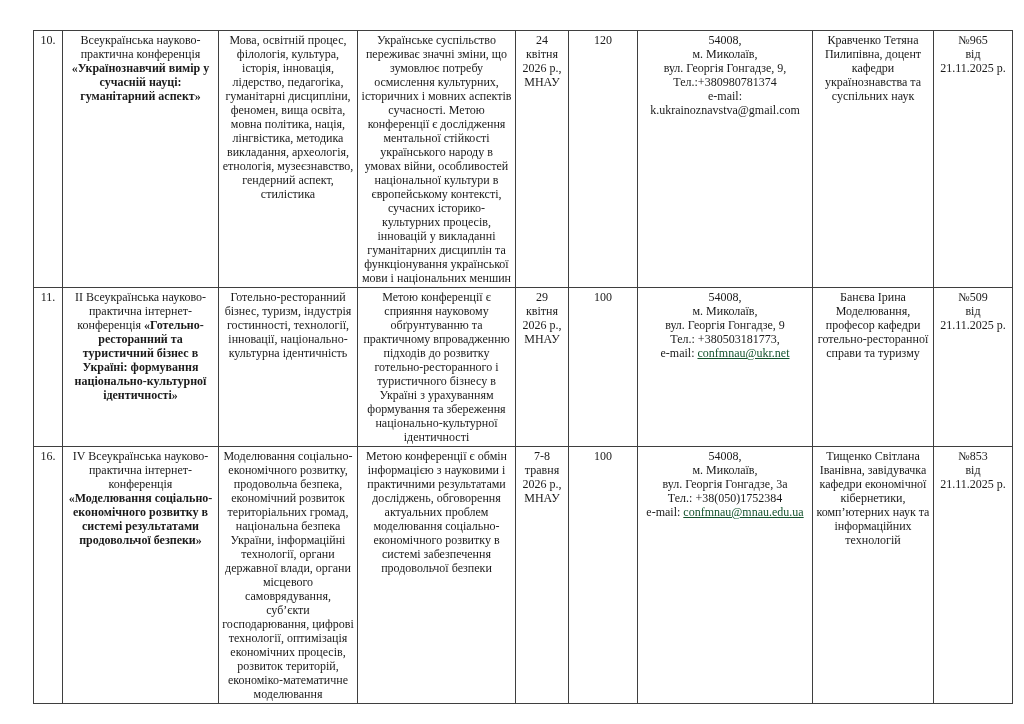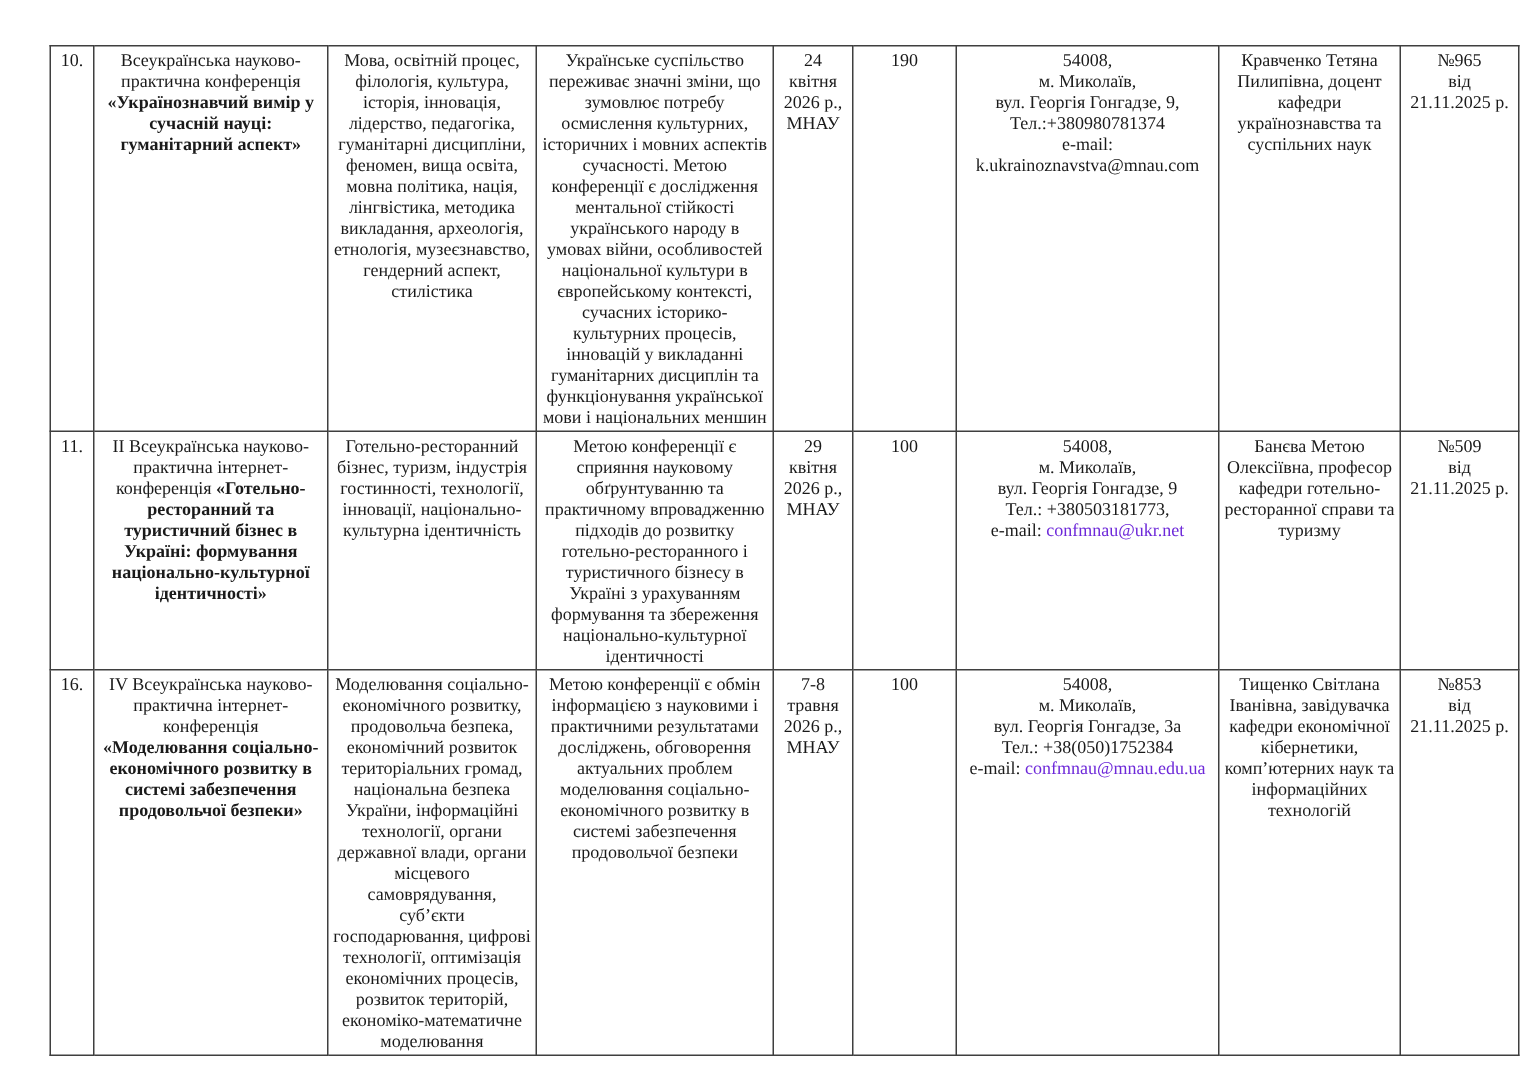--- a/index.html
+++ b/index.html
@@ -28,21 +28,22 @@
     overflow: hidden;
     word-wrap: break-word;
   }
   td.c-num { text-align: left; padding-left: 3px; }
   td.c-title { text-align: left; padding-left: 5px; padding-right: 4px; }
   td.c-title .t-bold { font-weight: bold; }
   tr.r0 { height: 243px; }
   tr.r1 { height: 128px; }
   tr.r2 { height: 237px; }
   .email-link {
-    color: #6d28d9;
+    color: #14532d;
+    text-decoration: underline;
     cursor: pointer;
   }
   .line { display: block; }
 </style>
 </head>
 <body>
 
 <div class="page">
   <table class="conf">
     <colgroup>
@@ -62,28 +63,28 @@
       <td class="c-num">10.</td>
       <td class="c-title"><span>Всеукраїнська науково-практична конференція </span><span class="t-bold">«Українознавчий вимір у сучасній науці: гуманітарний аспект»</span></td>
       <td class="c-keywords">Мова, освітній процес, філологія, культура, історія, інновація, лідерство, педагогіка, гуманітарні дисципліни, феномен, вища освіта, мовна політика, нація, лінгвістика, методика викладання, археологія, етнологія, музеєзнавство, гендерний аспект, стилістика</td>
       <td class="c-desc">Українське суспільство переживає значні зміни, що зумовлює потребу осмислення культурних, історичних і мовних аспектів сучасності. Метою конференції є дослідження ментальної стійкості українського народу в умовах війни, особливостей національної культури в європейському контексті, сучасних історико-культурних процесів, інновацій у викладанні гуманітарних дисциплін та функціонування української мови і національних меншин</td>
       <td class="c-date">
         <span class="line">24</span>
         <span class="line">квітня</span>
         <span class="line">2026 р.,</span>
         <span class="line">МНАУ</span>
       </td>
-      <td class="c-count">190</td>
+      <td class="c-count">120</td>
       <td class="c-addr">
         <span class="line">54008,</span>
         <span class="line">м. Миколаїв,</span>
         <span class="line">вул. Георгія Гонгадзе, 9,</span>
         <span class="line">Тел.:+380980781374</span>
         <span class="line">e-mail:</span>
-        <span class="line">k.ukrainoznavstva@mnau.com</span>
+        <span class="line">k.ukrainoznavstva@gmail.com</span>
       </td>
       <td class="c-person">Кравченко Тетяна Пилипівна, доцент кафедри українознавства та суспільних наук</td>
       <td class="c-doc">
         <span class="line">№965</span>
         <span class="line">від</span>
         <span class="line">21.11.2025 р.</span>
       </td>
     </tr>
 
     <tr class="r1">
@@ -98,31 +99,31 @@
         <span class="line">МНАУ</span>
       </td>
       <td class="c-count">100</td>
       <td class="c-addr">
         <span class="line">54008,</span>
         <span class="line">м. Миколаїв,</span>
         <span class="line">вул. Георгія Гонгадзе, 9</span>
         <span class="line">Тел.: +380503181773,</span>
         <span class="line"><span>e-mail: </span><span class="email-link">confmnau@ukr.net</span></span>
       </td>
-      <td class="c-person">Банєва Метою Олексіївна, професор кафедри готельно-ресторанної справи та туризму</td>
+      <td class="c-person">Банєва Ірина Моделювання, професор кафедри готельно-ресторанної справи та туризму</td>
       <td class="c-doc">
         <span class="line">№509</span>
         <span class="line">від</span>
         <span class="line">21.11.2025 р.</span>
       </td>
     </tr>
 
     <tr class="r2">
       <td class="c-num">16.</td>
-      <td class="c-title"><span>ІV Всеукраїнська науково-практична інтернет-конференція </span><span class="t-bold">«Моделювання соціально-економічного розвитку в системі забезпечення продовольчої безпеки»</span></td>
+      <td class="c-title"><span>ІV Всеукраїнська науково-практична інтернет-конференція </span><span class="t-bold">«Моделювання соціально-економічного розвитку в системі результатами продовольчої безпеки»</span></td>
       <td class="c-keywords">Моделювання соціально-економічного розвитку, продовольча безпека, економічний розвиток територіальних громад, національна безпека України, інформаційні технології, органи державної влади, органи місцевого самоврядування, суб’єкти господарювання, цифрові технології, оптимізація економічних процесів, розвиток територій, економіко-математичне моделювання</td>
       <td class="c-desc">Метою конференції є обмін інформацією з науковими і практичними результатами досліджень, обговорення актуальних проблем моделювання соціально-економічного розвитку в системі забезпечення продовольчої безпеки</td>
       <td class="c-date">
         <span class="line">7-8</span>
         <span class="line">травня</span>
         <span class="line">2026 р.,</span>
         <span class="line">МНАУ</span>
       </td>
       <td class="c-count">100</td>
       <td class="c-addr">

